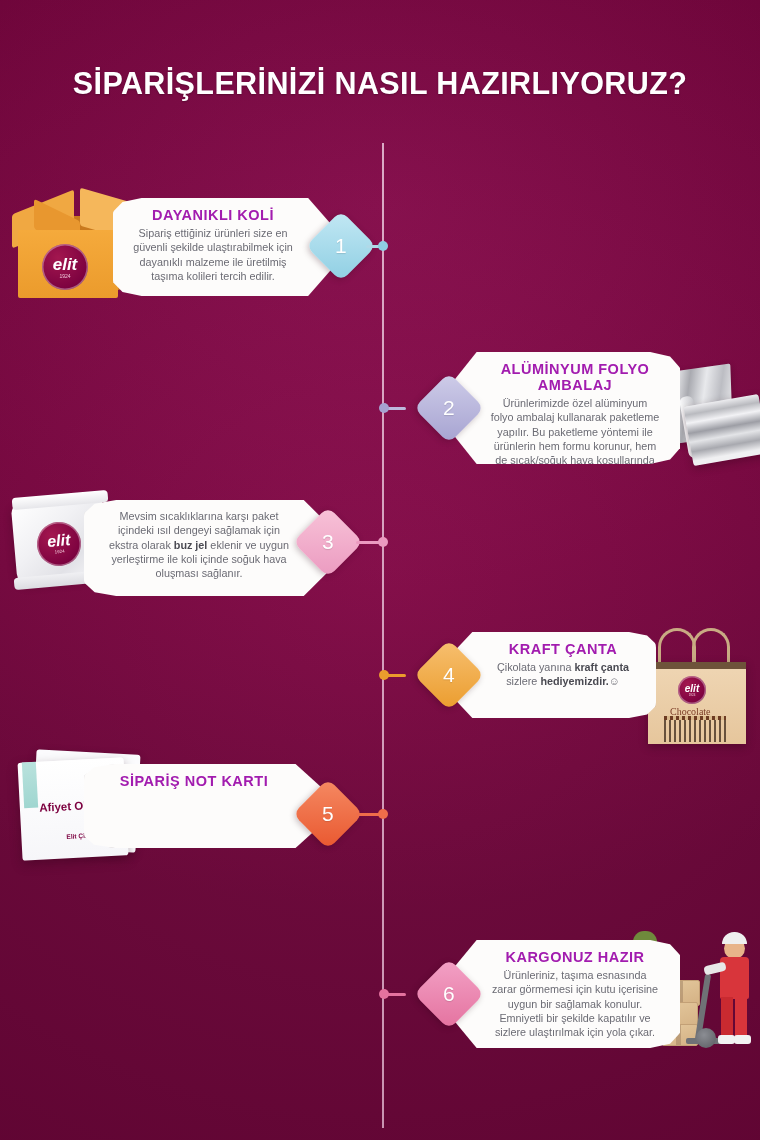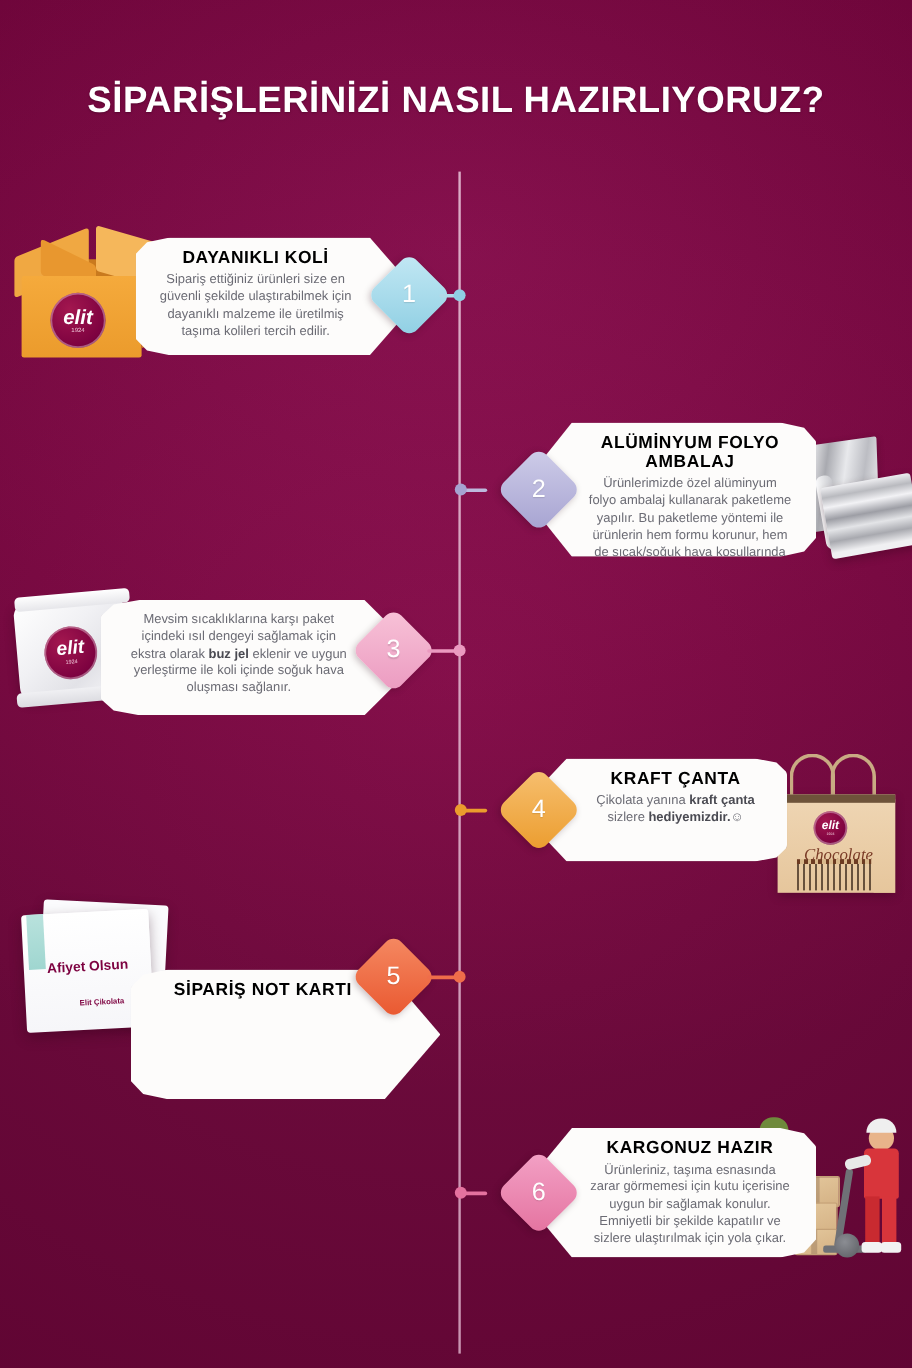--- a/index.html
+++ b/index.html
@@ -70,21 +70,21 @@
     border-radius: 0 16px 16px 0;
   }
 
   .card-inner { padding: 9px 14px 10px 14px; }
   .card.left  .card-inner { padding-right: 58px; padding-left: 20px; }
   .card.right .card-inner { padding-left: 58px;  padding-right: 20px; }
 
   .card-title {
     font-size: 14.5px;
     font-weight: bold;
-    color: #000000;
+    color: #a21caf;
     letter-spacing: 0.5px;
     text-align: center;
     margin-bottom: 3px;
   }
   .card-body {
     font-size: 10.8px;
     line-height: 1.32;
     color: #6b6b74;
     text-align: center;
   }
@@ -215,22 +215,22 @@
   }
   .bag-side {
     position:absolute; left:88px; top:44px; width:18px; height:78px;
     background: linear-gradient(180deg,#d9b98c,#cda87a);
   }
   .bag-logo { position:absolute; left:38px; top:54px; width:28px; height:28px; }
   .bag-logo .lw { font-size: 10px; }
   .bag-logo .ls { font-size: 3px; }
   .bag-script {
     position:absolute; left:30px; top:84px; width:46px;
-    text-align:center; font-family:"Liberation Serif", serif;
-    font-style: italic; font-size: 14px; color:#7a3b26;
+    font-family:"Liberation Serif", serif;
+    font-size: 10px; color:#7a3b26;
   }
   .bag-pattern {
     position:absolute; left:24px; top:98px; width:62px; height:22px;
     background: repeating-linear-gradient(90deg,#3d2a1c 0 2px, transparent 2px 5px);
     opacity: 0.75;
   }
   .bag-ribbon {
     position:absolute; left:24px; top:94px; width:62px; height:4px;
     background: repeating-linear-gradient(90deg,#6d3b22 0 3px, #d9b98c 3px 6px);
   }
@@ -407,21 +407,21 @@
 
 <div class="step">
   <div class="illus note-wrap">
     <div class="note-back"></div>
     <div class="note-front"></div>
     <div class="note-tab"></div>
     <div class="note-text">Afiyet Olsun</div>
     <div class="note-sub">Elit Çikolata</div>
   </div>
 
-  <div class="card left" style="left:109px; top:764px; width:258px; height:108px;margin-top:44px;">
+  <div class="card left" style="left:84px; top:764px; width:258px; height:84px;">
     <div class="card-inner">
       <div class="card-title">SİPARİŞ NOT KARTI</div>
     </div>
   </div>
 
   <div class="badge" style="left:303px; top:789px; background:linear-gradient(135deg,#f58a63,#e9572f);">
     <span>5</span>
   </div>
 
   <div class="connector" style="left:356px; top:813px; width:28px; background:#ef6d4a;"></div>

